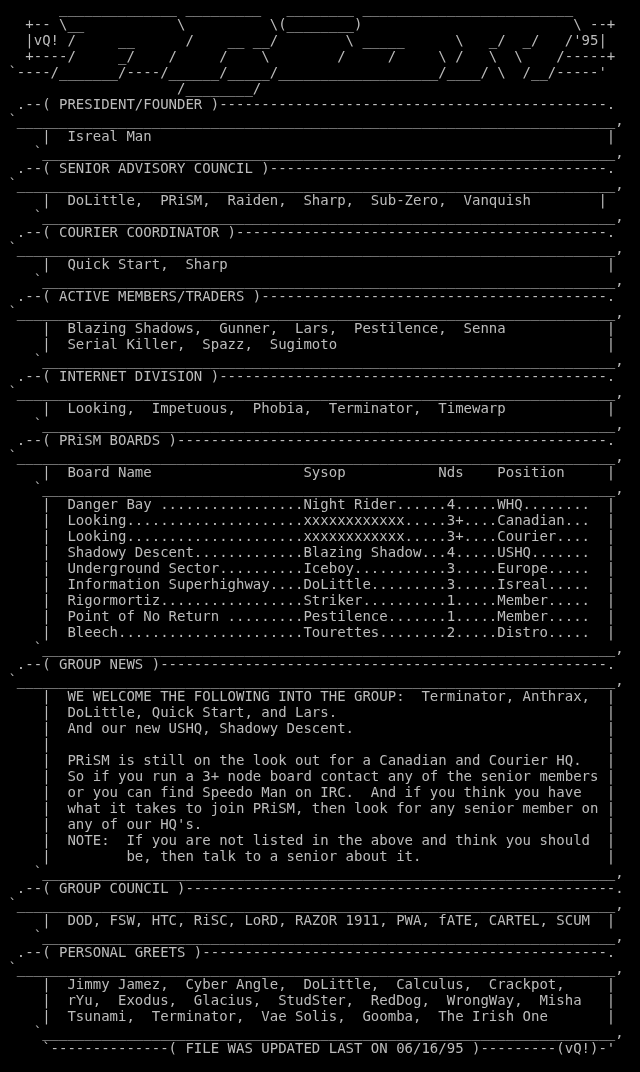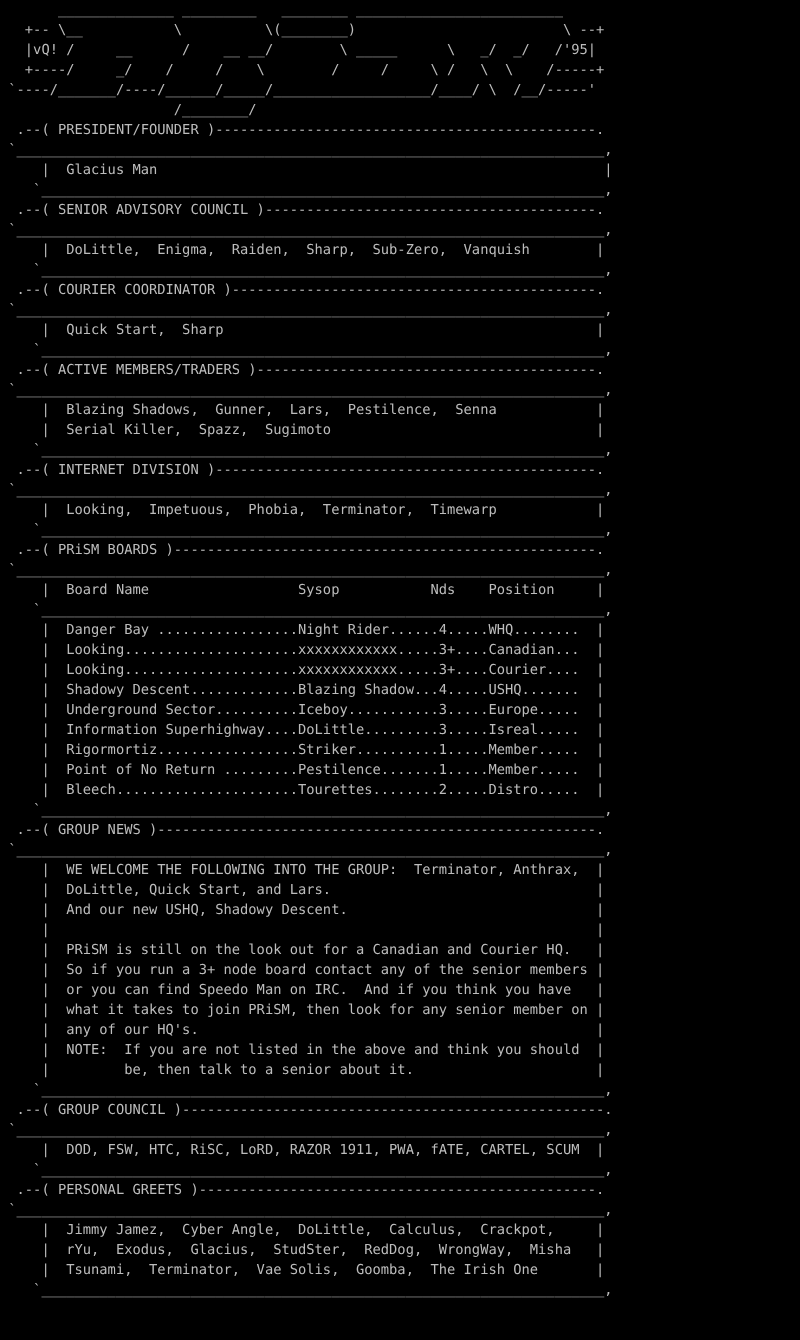--- a/index.html
+++ b/index.html
@@ -3,46 +3,46 @@
 <meta charset="utf-8">
 <style>
   html,body{margin:0;padding:0;background:#000;}
   .screen{
     width:640px;height:1072px;overflow:hidden;background:#000;
     position:relative;
   }
   pre{
     margin:0;padding:0;
     font-family:"DejaVu Sans Mono", monospace;
-    font-size:11px;
+    font-size:14px;
     line-height:16px;
     color:#bcbcbc;
     white-space:pre;
     letter-spacing:0;
   }
 </style>
 </head>
 <body>
 
 <div class="screen">
   <pre id="logo">       ______________ _________   ________ _________________________
    +-- \__           \          \(________)                         \ --+
    |vQ! /     __      /    __ __/        \ _____      \   _/  _/   /'95|
    +----/     _/    /     /    \        /     /     \ /   \  \    /-----+
  `----/_______/----/______/_____/___________________/____/ \  /__/-----'
                      /________/
 </pre>
   <div id="sections">
       <pre>  .--( PRESIDENT/FOUNDER )----------------------------------------------.
  `_______________________________________________________________________,
-     |  Glacius Man                                                      |
+     |  Isreal Man                                                      |
     `____________________________________________________________________,</pre>
       <pre>  .--( SENIOR ADVISORY COUNCIL )----------------------------------------.
  `_______________________________________________________________________,
-     |  DoLittle,  Enigma,  Raiden,  Sharp,  Sub-Zero,  Vanquish        |
+     |  DoLittle,  PRiSM,  Raiden,  Sharp,  Sub-Zero,  Vanquish        |
     `____________________________________________________________________,</pre>
       <pre>  .--( COURIER COORDINATOR )--------------------------------------------.
  `_______________________________________________________________________,
      |  Quick Start,  Sharp                                             |
     `____________________________________________________________________,</pre>
       <pre>  .--( ACTIVE MEMBERS/TRADERS )-----------------------------------------.
  `_______________________________________________________________________,
      |  Blazing Shadows,  Gunner,  Lars,  Pestilence,  Senna            |
      |  Serial Killer,  Spazz,  Sugimoto                                |
     `____________________________________________________________________,</pre>
@@ -82,13 +82,14 @@
  `_______________________________________________________________________,
      |  DOD, FSW, HTC, RiSC, LoRD, RAZOR 1911, PWA, fATE, CARTEL, SCUM  |
     `____________________________________________________________________,</pre>
       <pre>  .--( PERSONAL GREETS )------------------------------------------------.
  `_______________________________________________________________________,
      |  Jimmy Jamez,  Cyber Angle,  DoLittle,  Calculus,  Crackpot,     |
      |  rYu,  Exodus,  Glacius,  StudSter,  RedDog,  WrongWay,  Misha   |
      |  Tsunami,  Terminator,  Vae Solis,  Goomba,  The Irish One       |
     `____________________________________________________________________,</pre>
     </div>
+  <pre id="footer">     `--------------( FILE WAS UPDATED LAST ON 06/16/95 )---------(vQ!)-'</pre>
 </div>
 
 </body></html>

